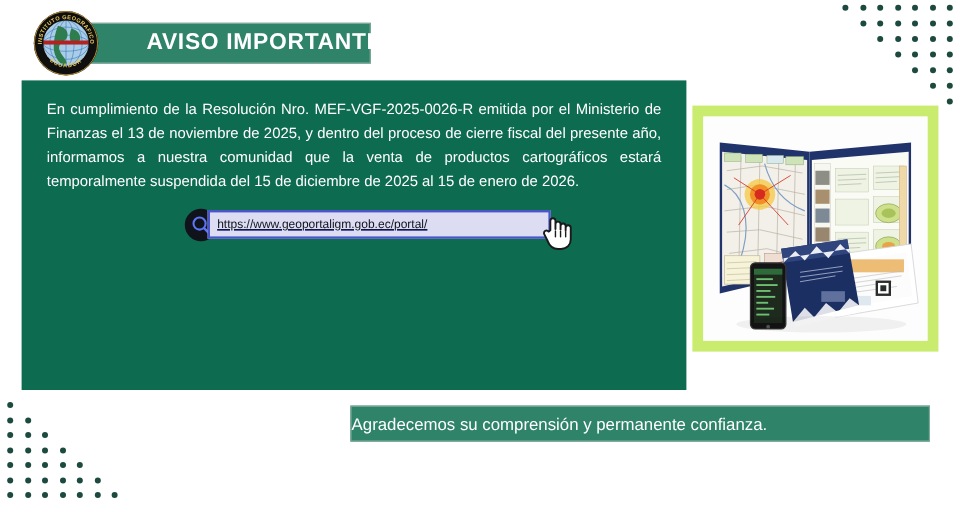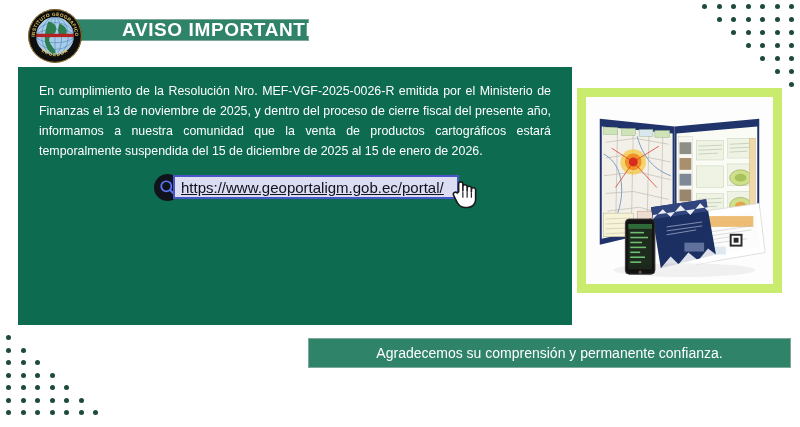--- a/index.html
+++ b/index.html
@@ -47,21 +47,21 @@
     top: 0;
     width: 56px;
     height: 56px;
     z-index: 5;
   }
   #header-banner {
     position: absolute;
     left: 47px;
     top: 11px;
     width: 235px;
-    height: 22px;
+    height: 34px;
     background: #2e8368;
     border: 1px solid #7ea99a;
     box-sizing: border-box;
     display: flex;
     align-items: center;
   }
   #header-title {
     color: #ffffff;
     font-size: 19px;
     font-weight: bold;
@@ -116,21 +116,21 @@
     height: 24px;
     background: #dcdcf2;
     border: 2px solid #4a55c8;
     box-sizing: border-box;
     display: flex;
     align-items: center;
     padding-left: 6px;
   }
   #url-text {
     color: #10131c;
-    font-size: 15px;
+    font-size: 10px;
     text-decoration: underline;
     white-space: nowrap;
   }
   #hand-cursor {
     position: absolute;
     left: 409px;
     top: 4px;
     width: 34px;
     height: 34px;
   }
@@ -150,30 +150,30 @@
     position: relative;
     width: 100%;
     height: 100%;
     background: #ffffff;
     overflow: hidden;
   }
 
   
   #footer-banner {
     position: absolute;
-    left: 308px;
+    left: 292px;
     top: 338px;
     width: 483px;
     height: 30px;
     background: #2e8368;
     border: 1px solid #7ea99a;
     box-sizing: border-box;
     display: flex;
     align-items: center;
-    justify-content: center;
+    justify-content: flex-start;
   }
   #footer-text {
     color: #ffffff;
     font-size: 14px;
     white-space: nowrap;
   }
 </style>
 </head>
 <body>
 

